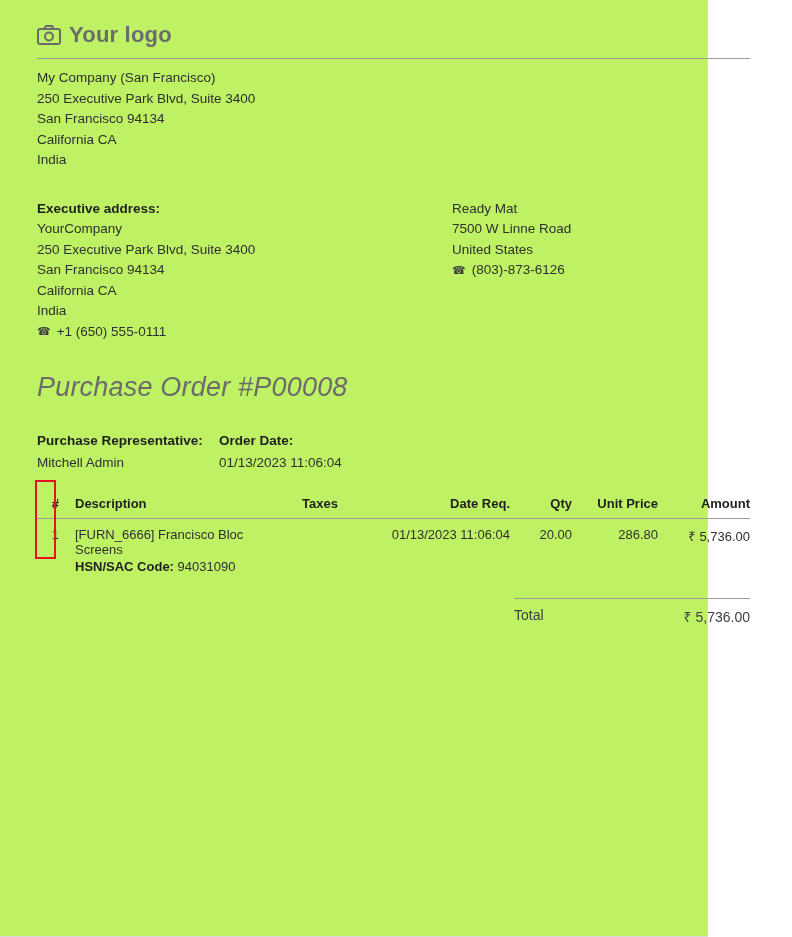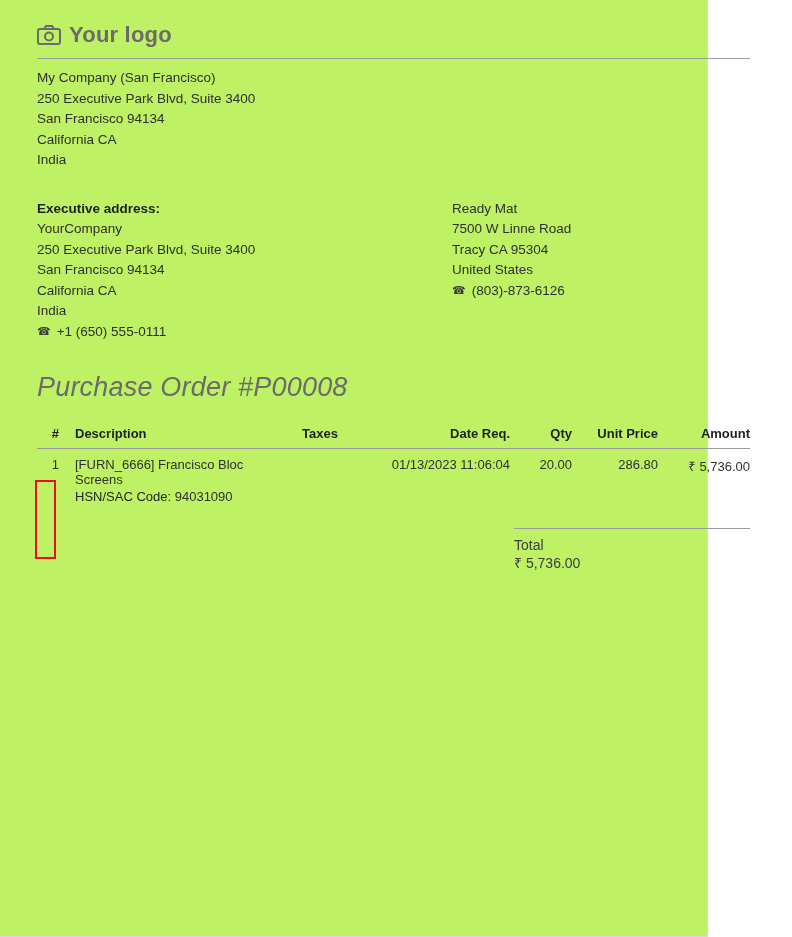--- a/index.html
+++ b/index.html
@@ -152,21 +152,21 @@
   .col-num { width: 22px; text-align: right; }
   .col-desc { text-align: left; padding-left: 16px !important; }
   .col-taxes { width: 80px; text-align: center; }
   .col-date { width: 150px; text-align: right; }
   .col-qty { width: 62px; text-align: right; }
   .col-price { width: 86px; text-align: right; }
   .col-amount { width: 92px; text-align: right; }
 
   .desc-main { font-size: 13px; color: #2f2f2f; }
   .hsn-line { margin-top: 2px; font-size: 13px; color: #2f2f2f; }
-  .hsn-label { font-weight: normal; color: #1f1f1f; }
+  .hsn-label { font-weight: bold; color: #1f1f1f; }
 
   
   .num-highlight {
     position: absolute;
     left: 35px;
     top: 480px;
     width: 21px;
     height: 79px;
     border: 2px solid #e81123;
     box-sizing: border-box;
@@ -182,21 +182,20 @@
   .totals {
     width: 236px;
     border-top: 1px solid #9b9b9b;
   }
   .total-row {
     display: flex;
     justify-content: space-between;
     padding-top: 8px;
     font-size: 14px;
     color: #3d3d3d;
-    flex-direction: column;
   }
   .total-label { font-weight: normal; }
   .total-value { font-weight: normal; }
 </style>
 </head>
 <body>
 
 <div class="page">
   <div class="content">
 
@@ -229,31 +228,40 @@
         <div class="addr-line">California CA</div>
         <div class="addr-line">India</div>
         <div class="phone-line">
           <span class="phone-icon">☎</span>
           <span>+1 (650) 555-0111</span>
         </div>
       </div>
       <div class="addr-right">
         <div class="addr-line">Ready Mat</div>
         <div class="addr-line">7500 W Linne Road</div>
-        <div class="addr-line">Tracy CA 95304</div>
         <div class="addr-line">United States</div>
         <div class="phone-line">
           <span class="phone-icon">☎</span>
           <span>(803)-873-6126</span>
         </div>
       </div>
     </div>
 
     <div class="doc-title">Purchase Order #P00008</div>
 
+    <div class="meta">
+      <div class="meta-col-1">
+        <div class="meta-label">Purchase Representative:</div>
+        <div class="meta-value">Mitchell Admin</div>
+      </div>
+      <div class="meta-col-2">
+        <div class="meta-label">Order Date:</div>
+        <div class="meta-value">01/13/2023 11:06:04</div>
+      </div>
+    </div>
 
     <table class="lines">
       <thead>
         <tr>
           <th class="col-num">#</th>
           <th class="col-desc">Description</th>
           <th class="col-taxes">Taxes</th>
           <th class="col-date">Date Req.</th>
           <th class="col-qty">Qty</th>
           <th class="col-price">Unit Price</th>

